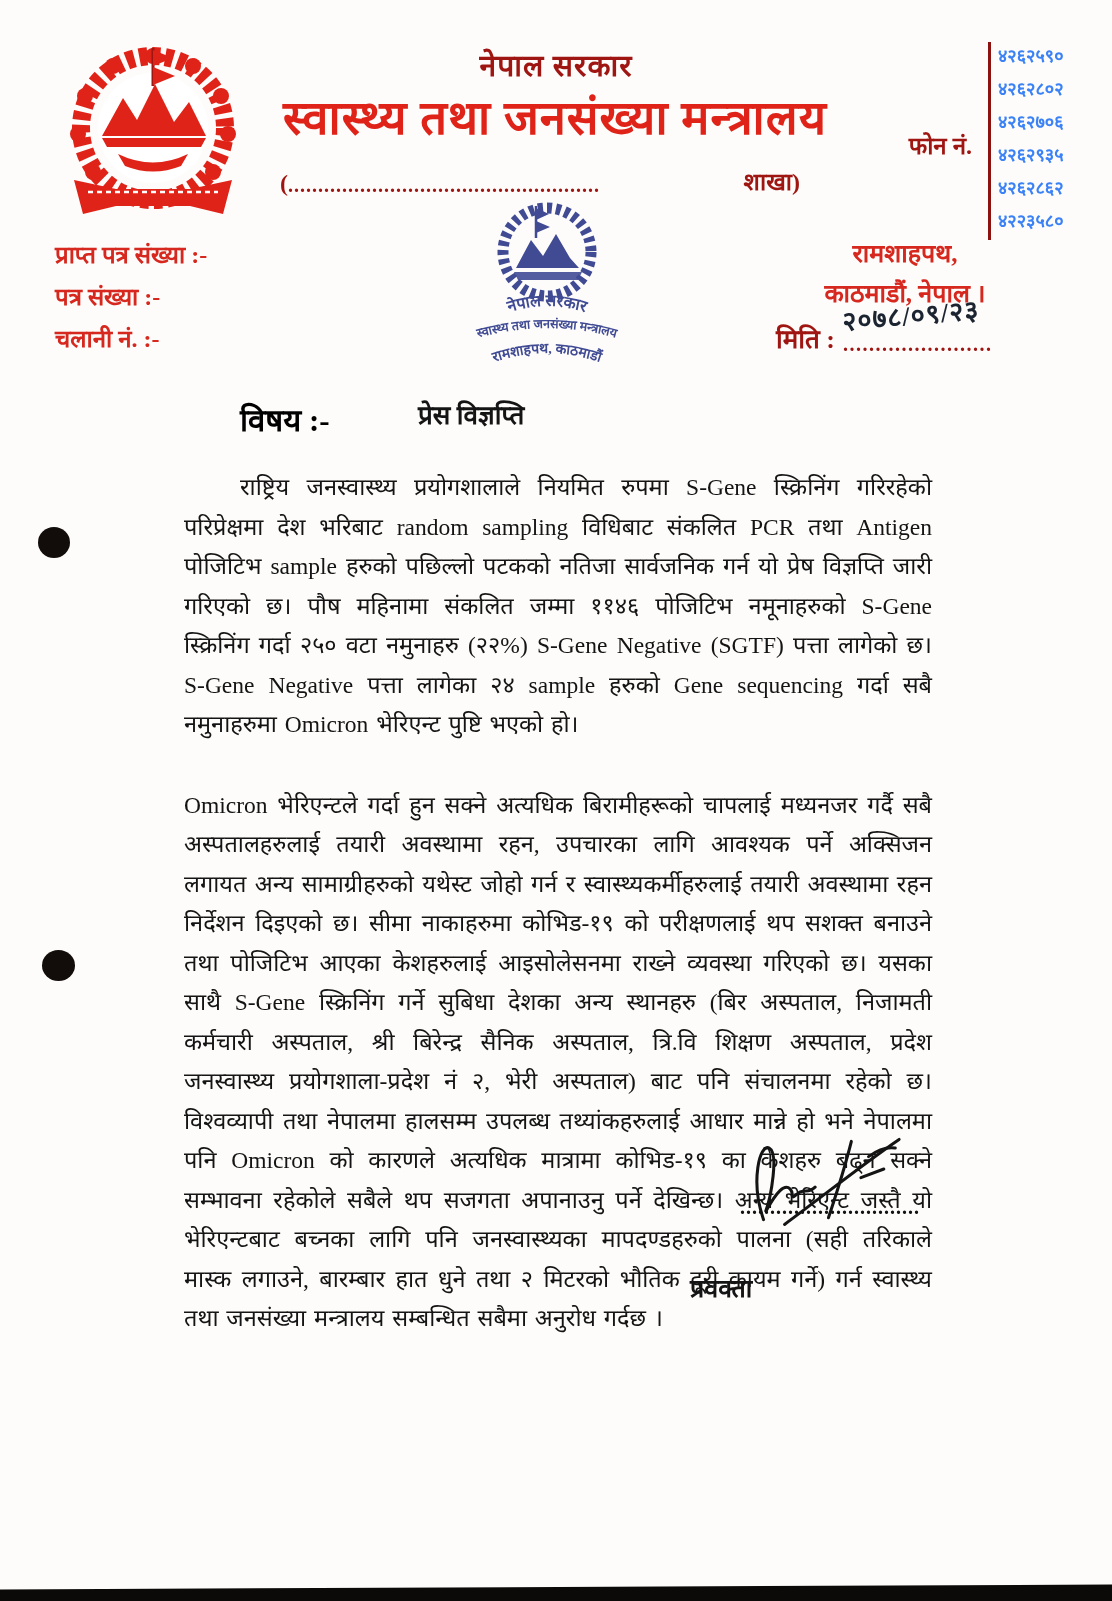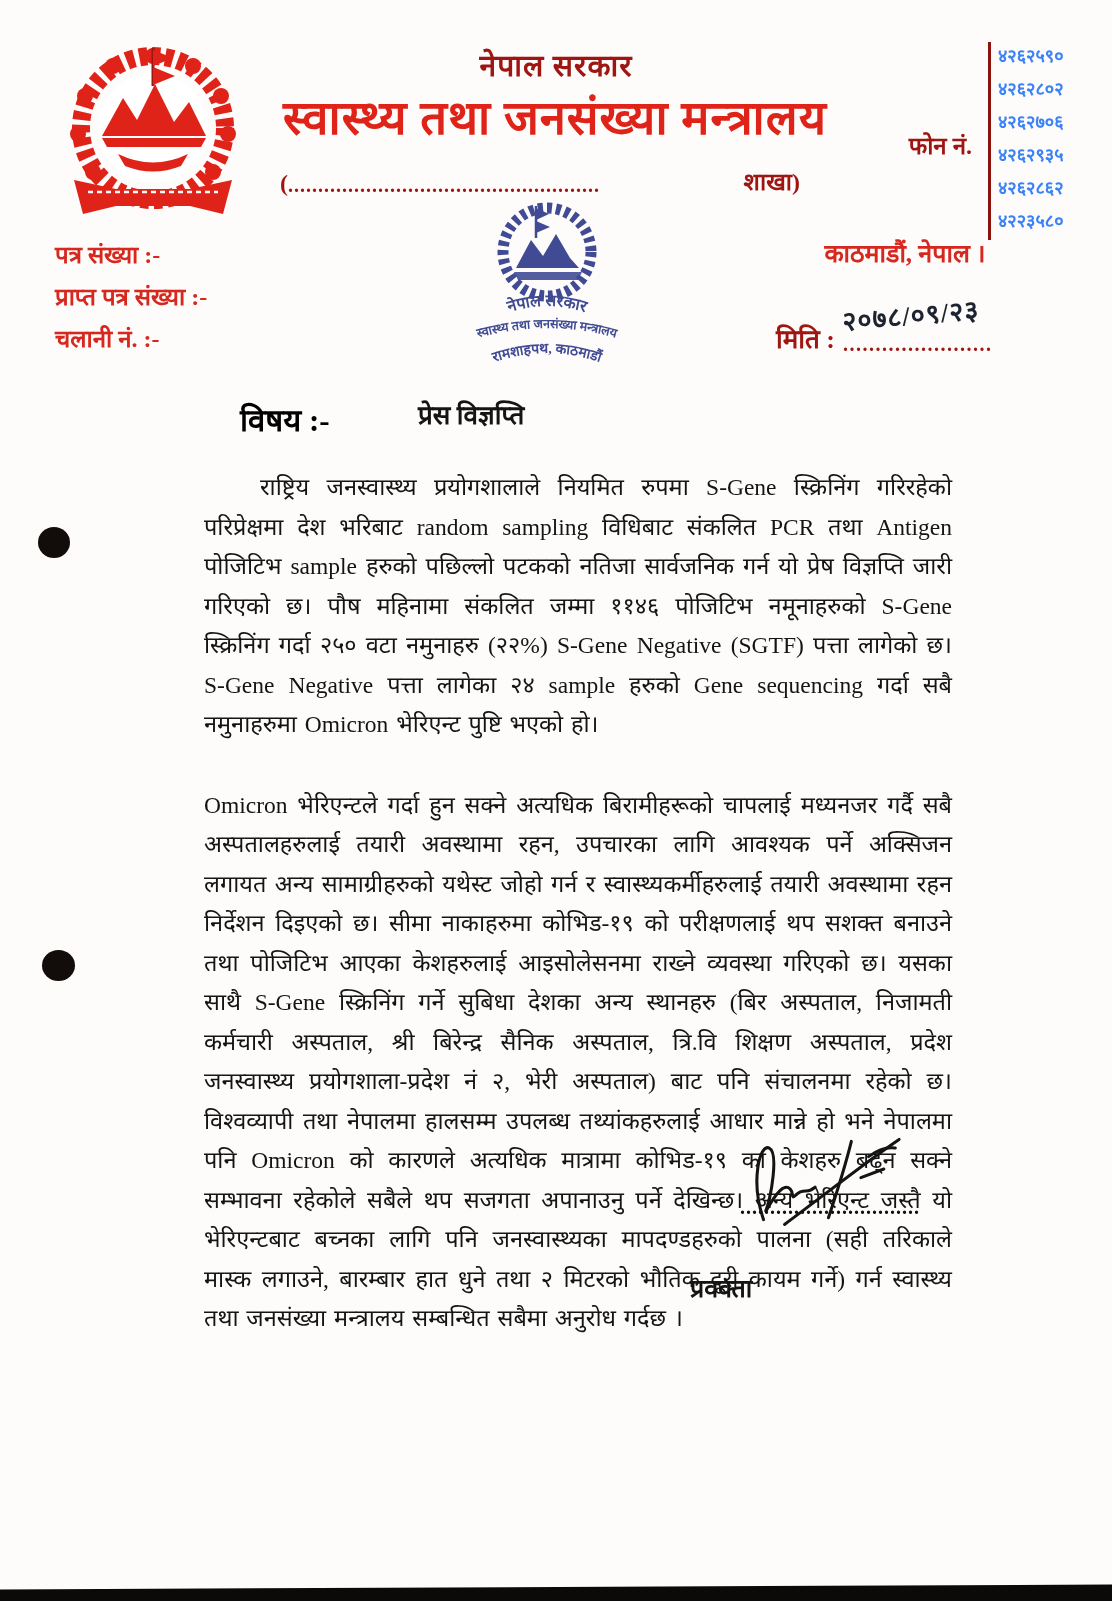--- a/index.html
+++ b/index.html
@@ -70,21 +70,21 @@
   .subject-label{
     left:240px;top:398px;
     font-size:31px;font-weight:bold;color:#000000;
   }
   .subject-value{
     left:418px;top:396px;
     font-size:26px;font-weight:bold;color:#141414;
   }
   
   .body-text{
-    left:204px;top:468px;width:748px;
+    left:184px;top:468px;width:748px;
     font-size:23.5px;line-height:39.5px;
     text-align:justify;color:#141414;
     word-spacing:2px;
   }
   .body-text p{margin:0;}
   .body-text p.p1{text-indent:56px;}
   .body-text p.p2{margin-top:41px;}
   
   .sig-svg{left:735px;top:1128px;width:185px;height:105px;}
   .sig-dots{
@@ -151,22 +151,22 @@
   <div class="abs phone-list">
     <div>४२६२५९०</div>
     <div>४२६२८०२</div>
     <div>४२६२७०६</div>
     <div>४२६२९३५</div>
     <div>४२६२८६२</div>
     <div>४२२३५८०</div>
   </div>
 
   <div class="abs registry">
+    <div>प्राप्त पत्र संख्या :-</div>
     <div>पत्र संख्या :-</div>
-    <div>प्राप्त पत्र संख्या :-</div>
     <div>चलानी नं. :-</div>
   </div>
 
   <svg class="abs stamp" viewBox="0 0 230 190" aria-hidden="true">
     <circle cx="115" cy="64" r="44" fill="none" stroke="#303c8c" stroke-width="11" stroke-dasharray="5 4"></circle>
     <path d="M104,18 V50" stroke="#303c8c" stroke-width="2.5" fill="none"></path>
     <path d="M104,20 l13,6 -13,6 z M104,33 l14,6 -14,6 z" fill="#303c8c"></path>
     <path d="M84,80 L99,52 L111,68 L124,46 L138,70 L147,80 Z" fill="#303c8c"></path>
     <path d="M82,84 h68 l-4,8 h-60 z" fill="#303c8c" opacity="0.9"></path>
     <defs>
@@ -179,20 +179,21 @@
     </text>
     <text font-size="12.5" fill="#303c8c" font-weight="bold">
       <textPath href="#stamp-arc2" startOffset="50%" text-anchor="middle">स्वास्थ्य तथा जनसंख्या मन्त्रालय</textPath>
     </text>
     <text font-size="14" fill="#303c8c" font-weight="bold">
       <textPath href="#stamp-arc3" startOffset="50%" text-anchor="middle">रामशाहपथ, काठमाडौं</textPath>
     </text>
   </svg>
 
   <div class="abs address">
+    <div>रामशाहपथ,</div>
     <div>काठमाडौं, नेपाल ।</div>
   </div>
   <div class="abs date-row">
     <span>मिति :</span>
     <span class="date-dots">.......................</span>
   </div>
   <div class="abs date-value">२०७८/०९/२३</div>
 
   <div class="abs subject-label">विषय :-</div>
   <div class="abs subject-value">प्रेस विज्ञप्ति</div>

